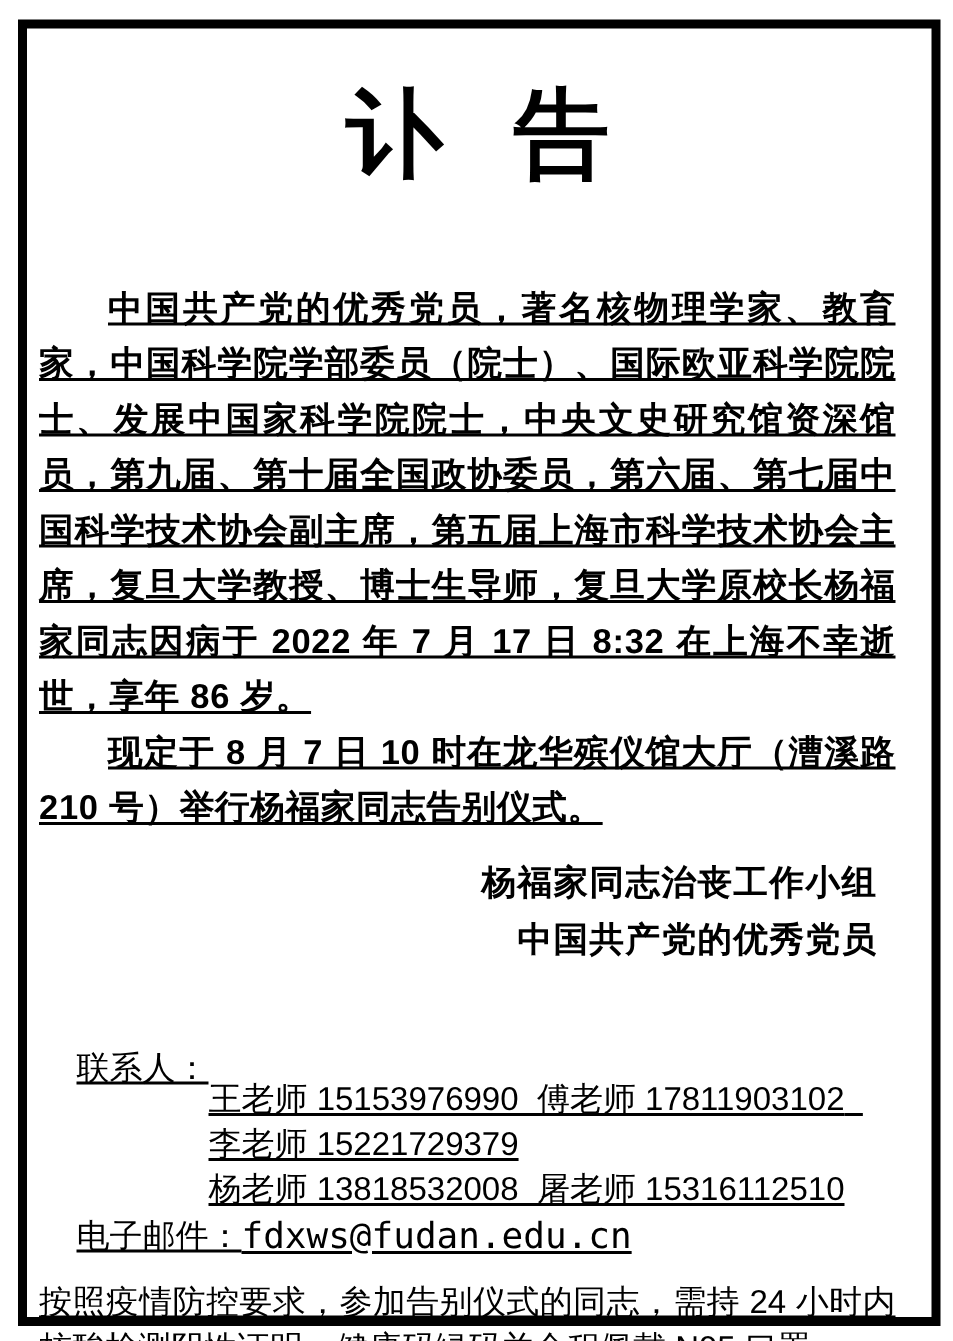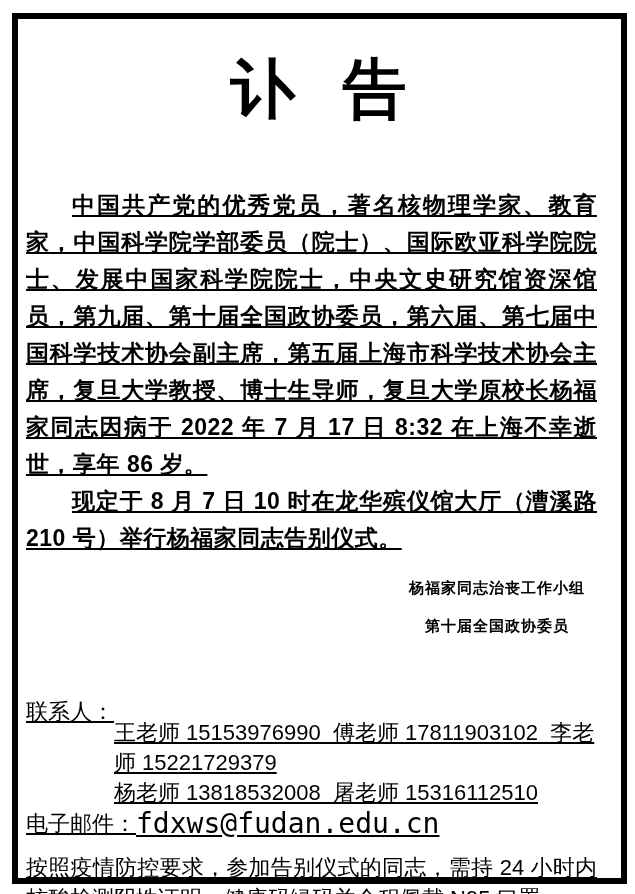--- a/index.html
+++ b/index.html
@@ -45,40 +45,40 @@
     letter-spacing: 0.5px;
   }
   .body-para.first { margin-top: 60px; }
   .signature {
     margin-top: 12px;
     text-align: right;
     padding-right: 12px;
   }
   .sig-inner {
     display: inline-block;
-    text-align: center;
-    font-size: 15px;
+    text-align: right;
+    font-size: 23px;
     font-weight: bold;
     line-height: 38px;
     letter-spacing: 1px;
   }
   .contact {
     margin-top: 52px;
     font-size: 22px;
     line-height: 30px;
     font-weight: normal;
   }
   .contact-row { display: flex; align-items: flex-start; }
-  .contact-label { white-space: nowrap; flex: 0 0 auto; }
+  .contact-label { white-space: nowrap; flex: 0 0 auto; margin-left: 25px; }
   .contact-lines { display: flex; flex-direction: column; margin-top: 21px; }
   .contact-line { white-space: pre-wrap; }
   .email-row { display: flex; margin-top: 1px; }
   .email {
     font-family: "DejaVu Sans Mono", monospace;
-    font-size: 28px;
+    font-size: 24px;
     line-height: 30px;
   }
   .covid {
     margin-top: 13px;
     font-size: 22px;
     line-height: 31px;
     text-align: justify;
     font-weight: normal;
   }
 </style>
@@ -92,21 +92,21 @@
 
     <div class="content">
 
       <p class="body-para first">中国共产党的优秀党员，著名核物理学家、教育家，中国科学院学部委员（院士）、国际欧亚科学院院士、发展中国家科学院院士，中央文史研究馆资深馆员，第九届、第十届全国政协委员，第六届、第七届中国科学技术协会副主席，第五届上海市科学技术协会主席，复旦大学教授、博士生导师，复旦大学原校长杨福家同志因病于 2022 年 7 月 17 日 8:32 在上海不幸逝世，享年 86 岁。</p>
 
       <p class="body-para">现定于 8 月 7 日 10 时在龙华殡仪馆大厅（漕溪路 210 号）举行杨福家同志告别仪式。</p>
 
       <div class="signature">
         <div class="sig-inner">
           <div>杨福家同志治丧工作小组</div>
-          <div>第十届全国政协委员</div>
+          <div>中国共产党的优秀党员</div>
         </div>
       </div>
 
       <div class="contact">
         <div class="contact-row">
           <span class="contact-label">联系人：</span>
           <span class="contact-lines">
             <span class="contact-line">王老师 15153976990  傅老师 17811903102  李老师 15221729379</span>
             <span class="contact-line">杨老师 13818532008  屠老师 15316112510</span>
           </span>

